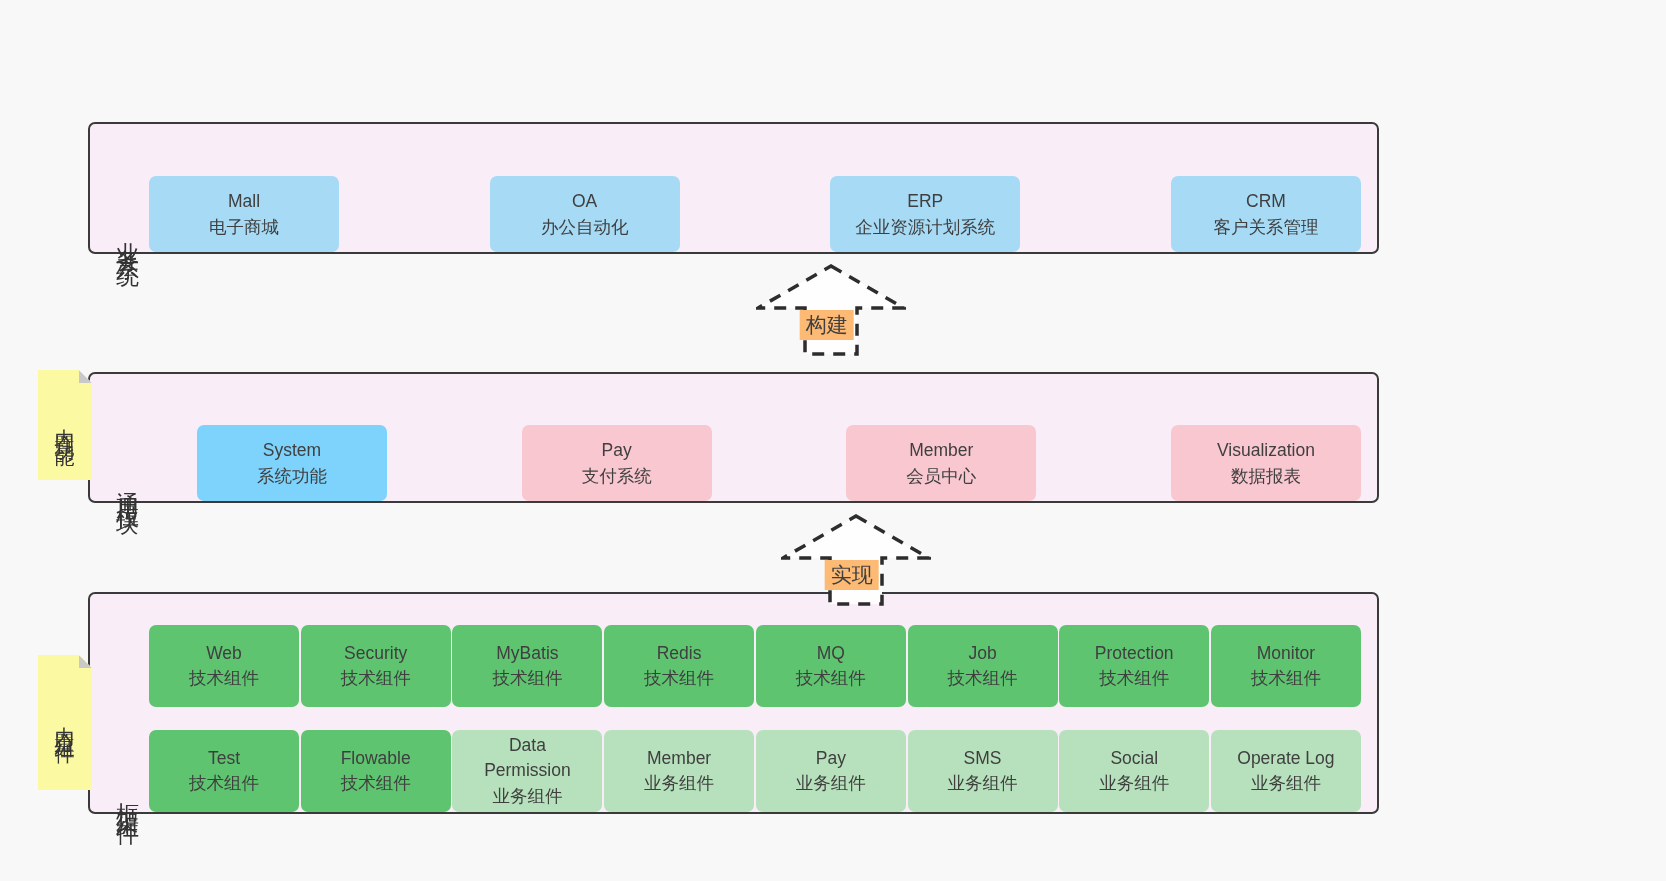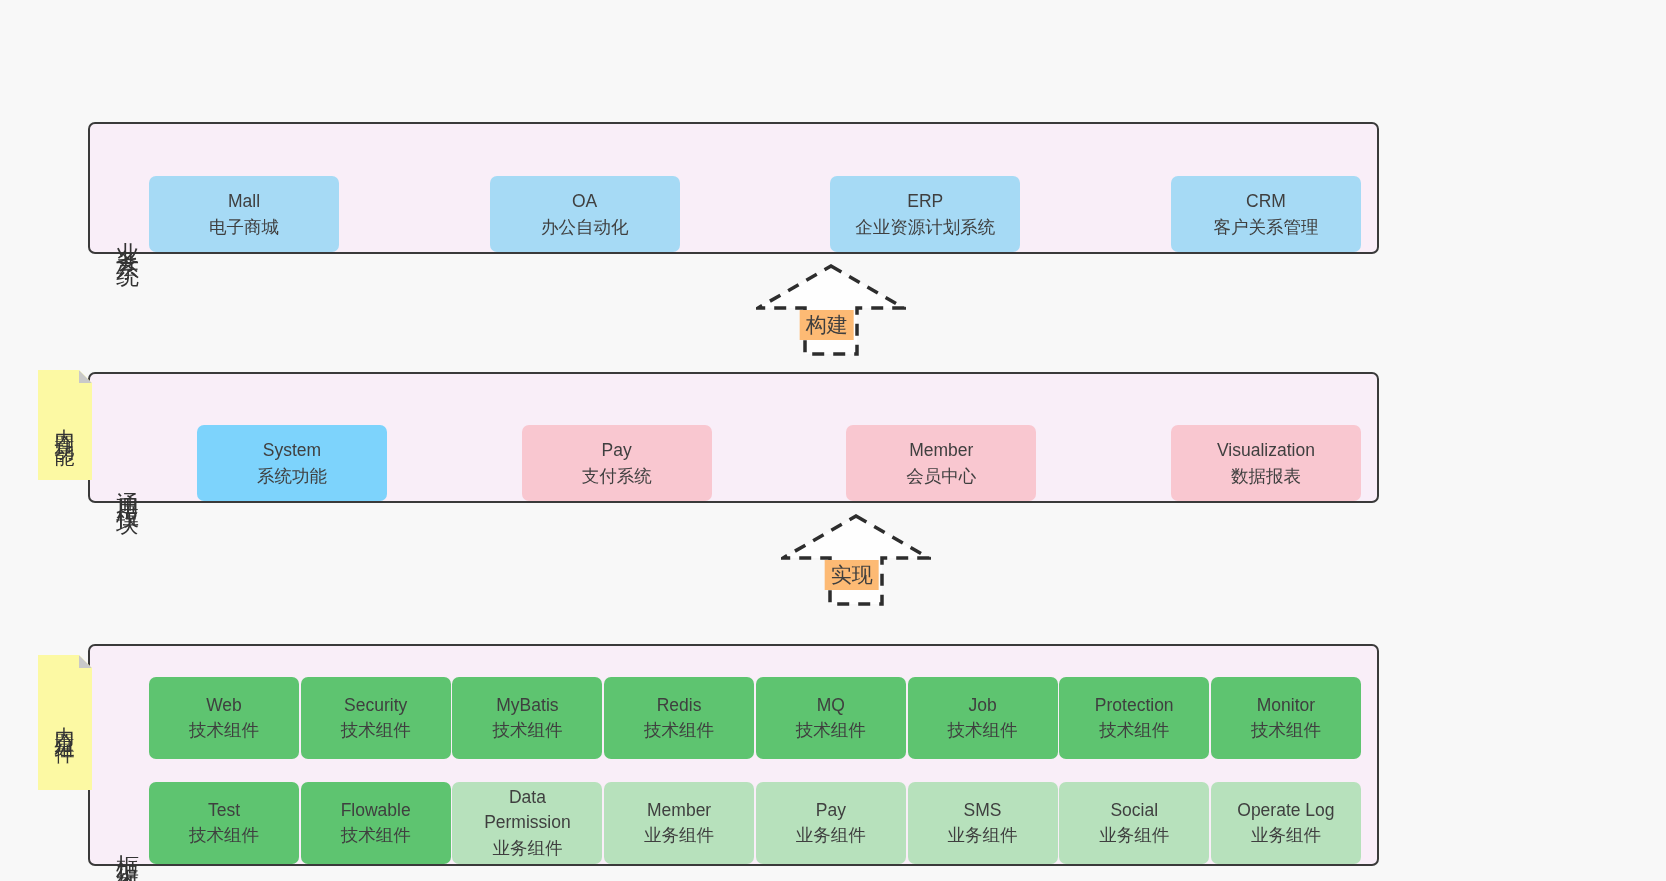--- a/index.html
+++ b/index.html
@@ -20,21 +20,21 @@
     background:#f9eef8;
     border:2px solid #3a3a3a;
     border-radius:7px;
     box-sizing:border-box;
     display:flex;
     align-items:flex-end;
     z-index:1;
   }
   .layer-business{top:122px;height:132px;}
   .layer-modules{top:372px;height:131px;}
-  .layer-framework{top:644px;height:222px;}
+  .layer-framework{top:592px;height:222px;}
   .side-label{
     writing-mode:vertical-rl;
     text-orientation:upright;
     font-size:23px;
     color:#333;
     letter-spacing:7px;
     margin-left:13px;
     width:36px;
     flex:0 0 auto;
     text-align:center;

